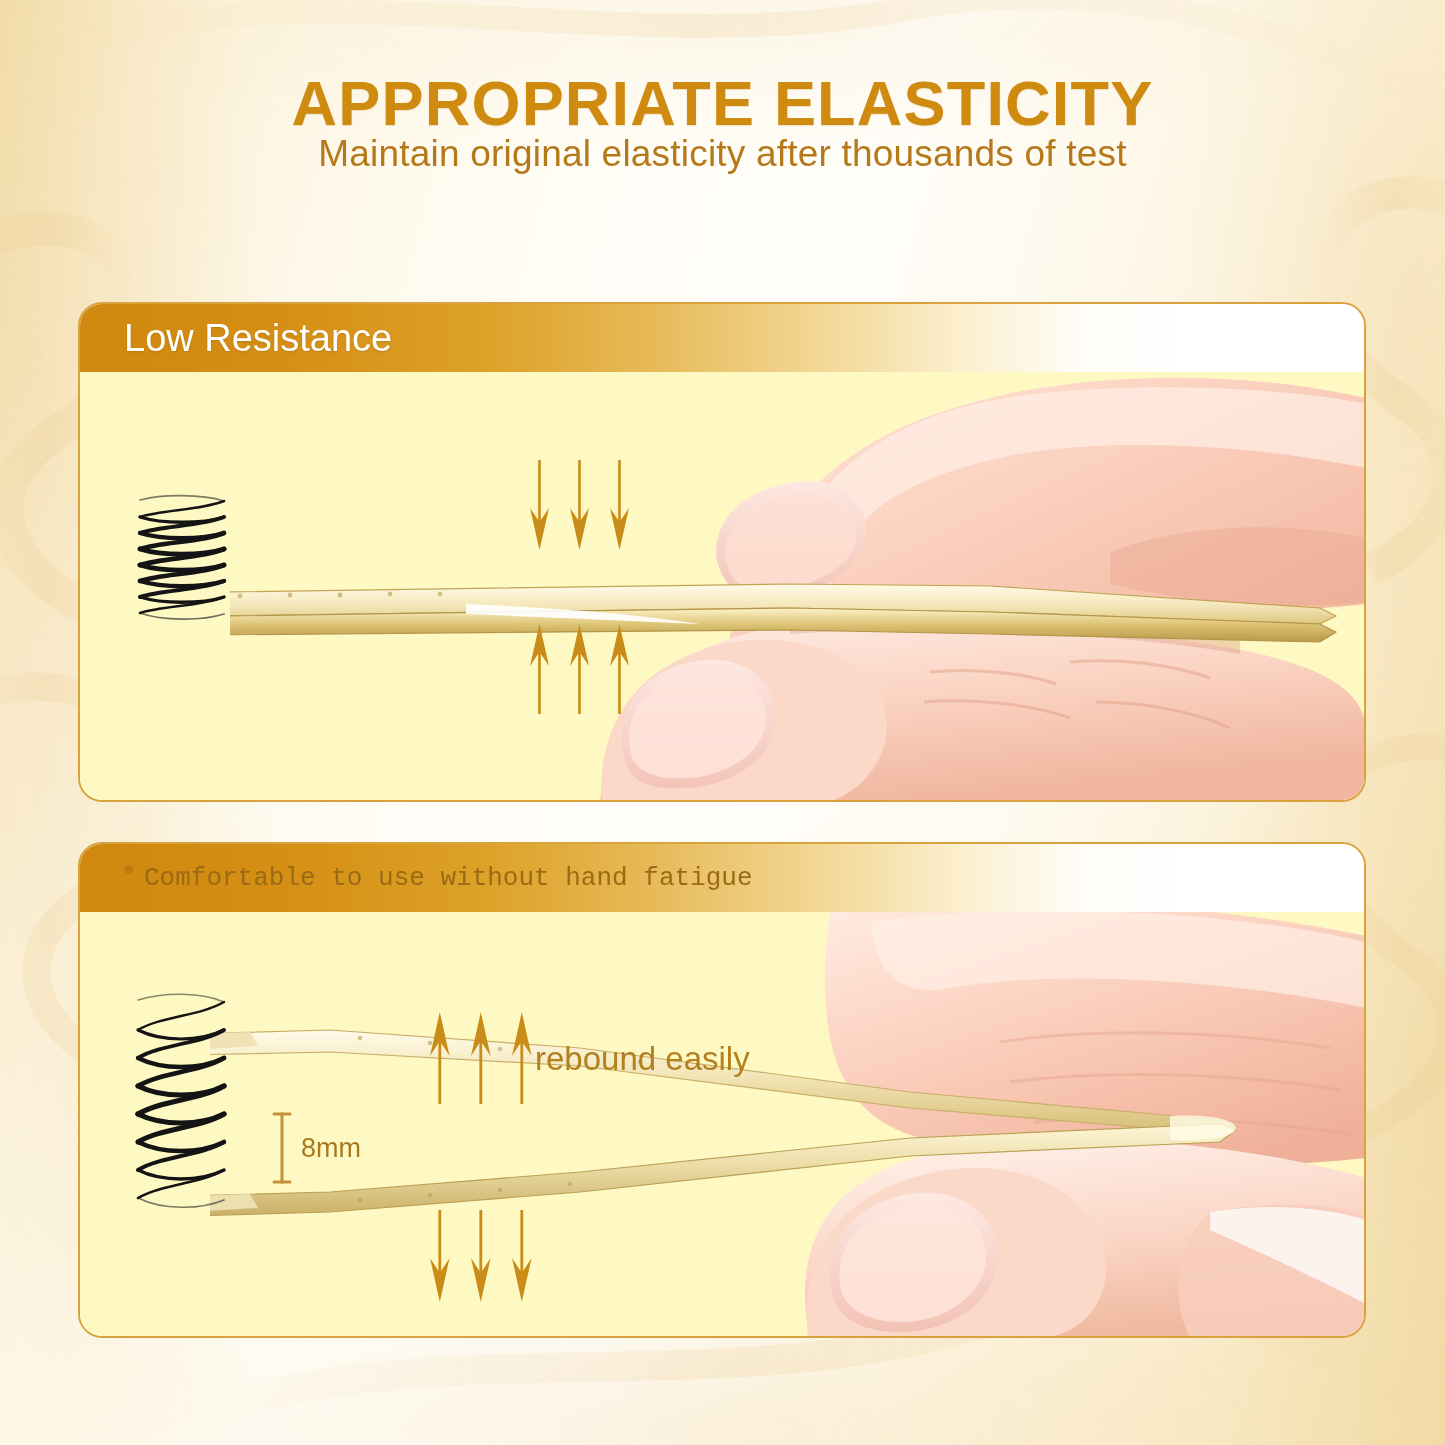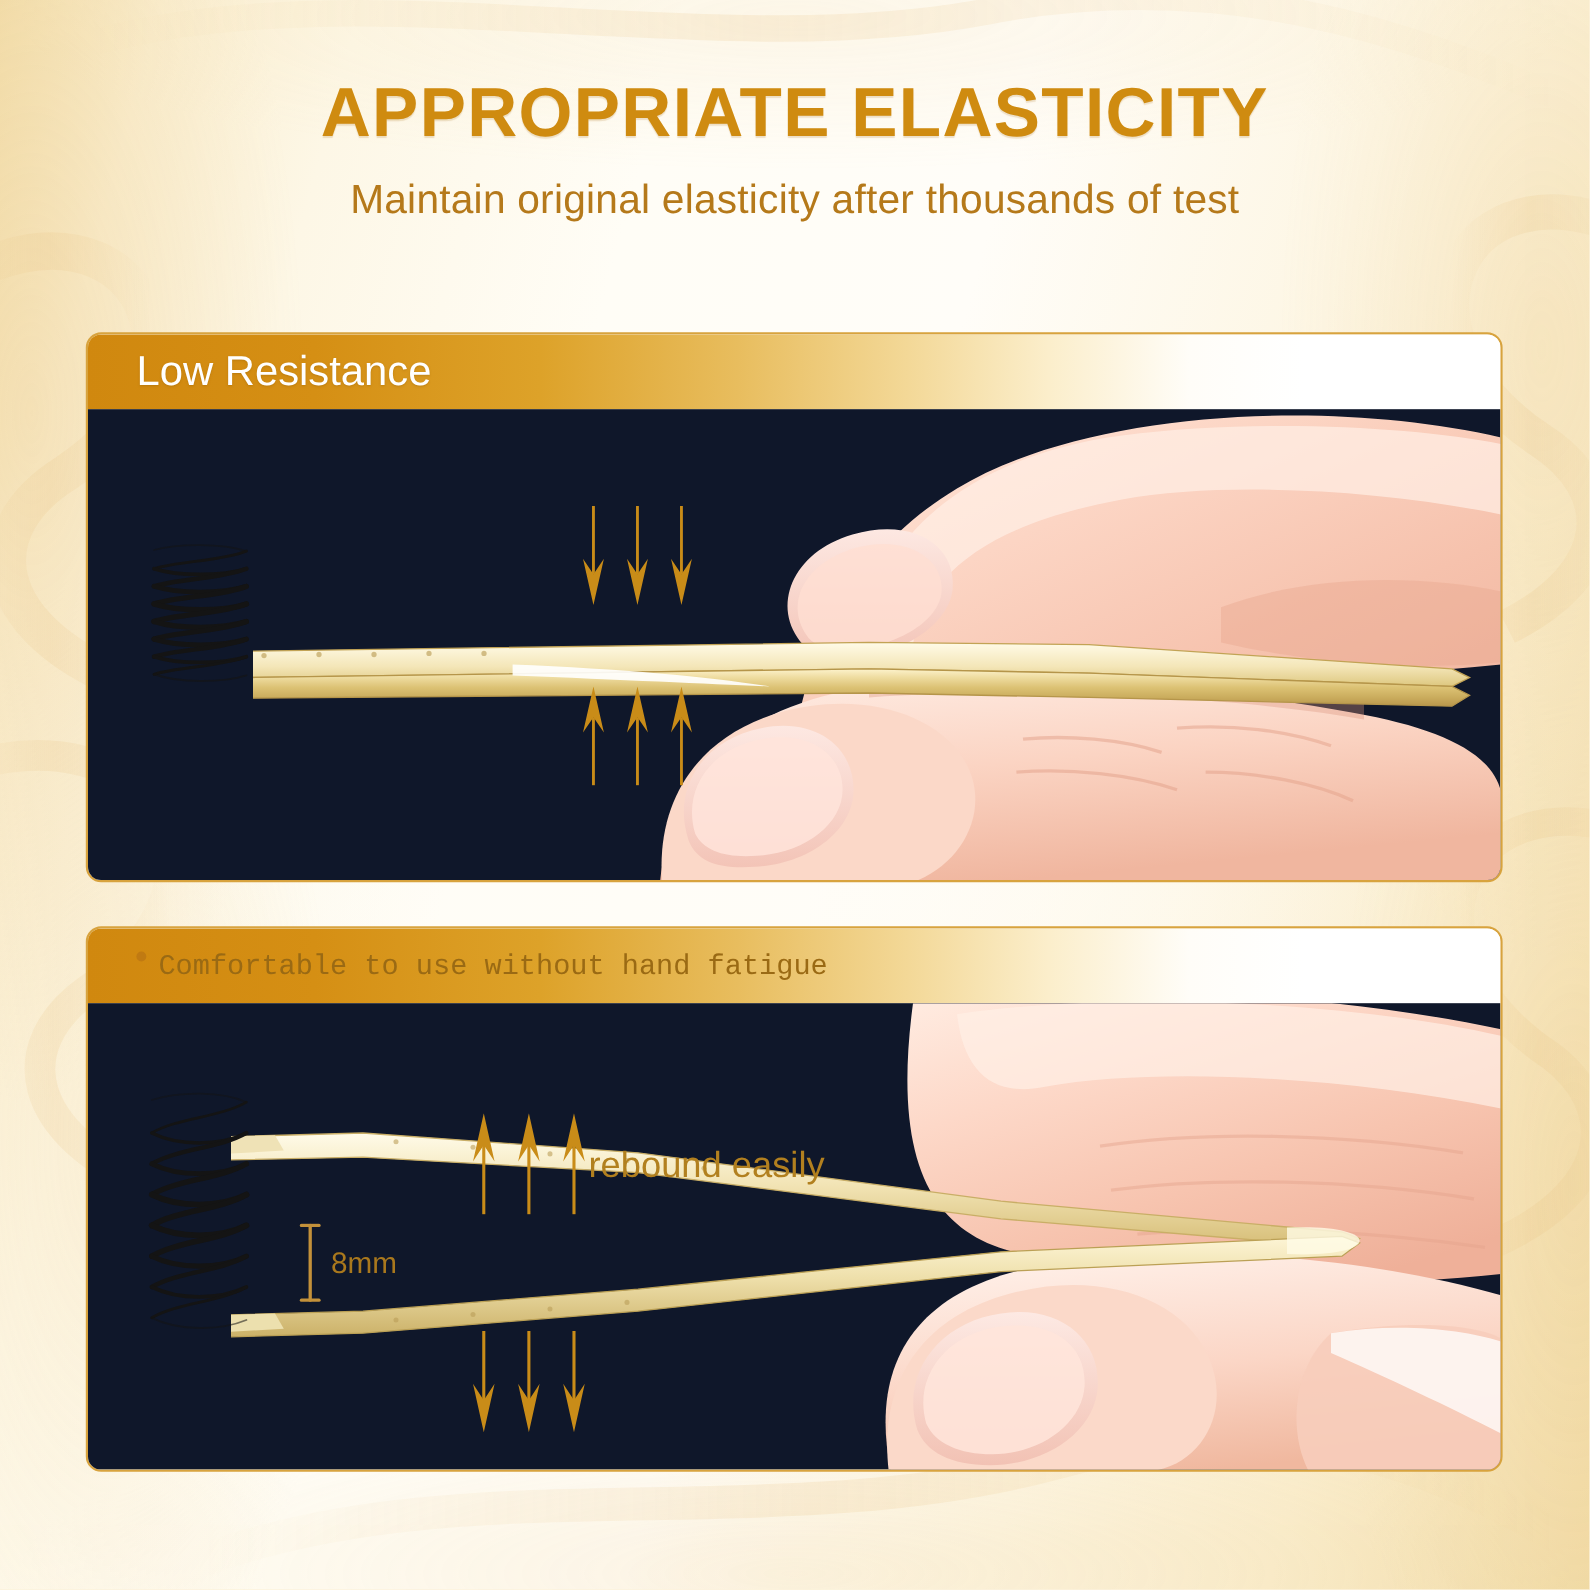--- a/index.html
+++ b/index.html
@@ -58,34 +58,33 @@
   }
   #title {
     font-size: 63px;
     font-weight: bold;
     letter-spacing: 1.2px;
     color: #cf8b10;
     line-height: 1;
     text-shadow: 0 1px 1px rgba(160,100,0,.18);
   }
   #subtitle {
-    margin-top: 28px;
     font-size: 37px;
     color: #b5791a;
     letter-spacing: .2px;
     line-height: 1;
   }
 
   
   .card {
     position: absolute;
     left: 78px;
     width: 1288px;
     border: 2px solid #d8a33e;
-    border-radius: 14px;
+    border-radius: 24px;
     background: #ffffff;
     overflow: hidden;
     box-sizing: border-box;
   }
   #card-low   { top: 302px;  height: 500px; }
   #card-high  { top: 842px;  height: 496px; }
 
   .card-header {
     position: relative;
     height: 68px;
@@ -126,21 +125,21 @@
   }
   .note-text {
     font-size: 26px;
     color: #9a6a14;
     line-height: 1;
   }
 
   .card-body {
     position: relative;
     height: calc(100% - 68px);
-    background: #0f172a;
+    background: #fef9c3;
     overflow: hidden;
   }
 
   
   .spring { position: absolute; }
   #spring-low  { left: 42px;  top: 118px; }
   #spring-high { left: 40px;  top: 78px; }
 
   
   .arrows { position: absolute; display: flex; }

